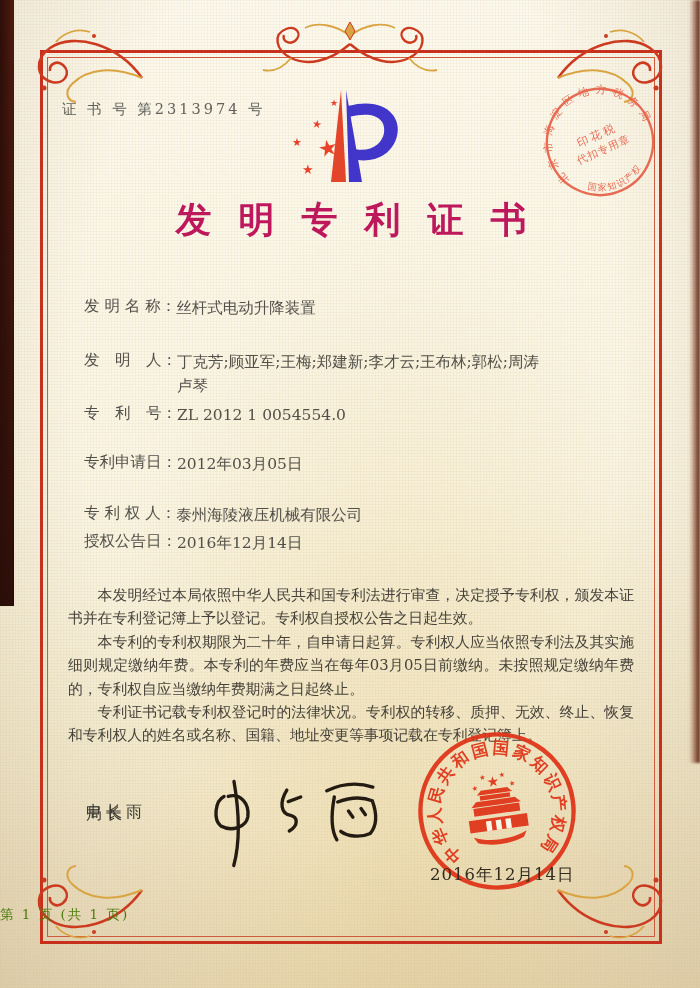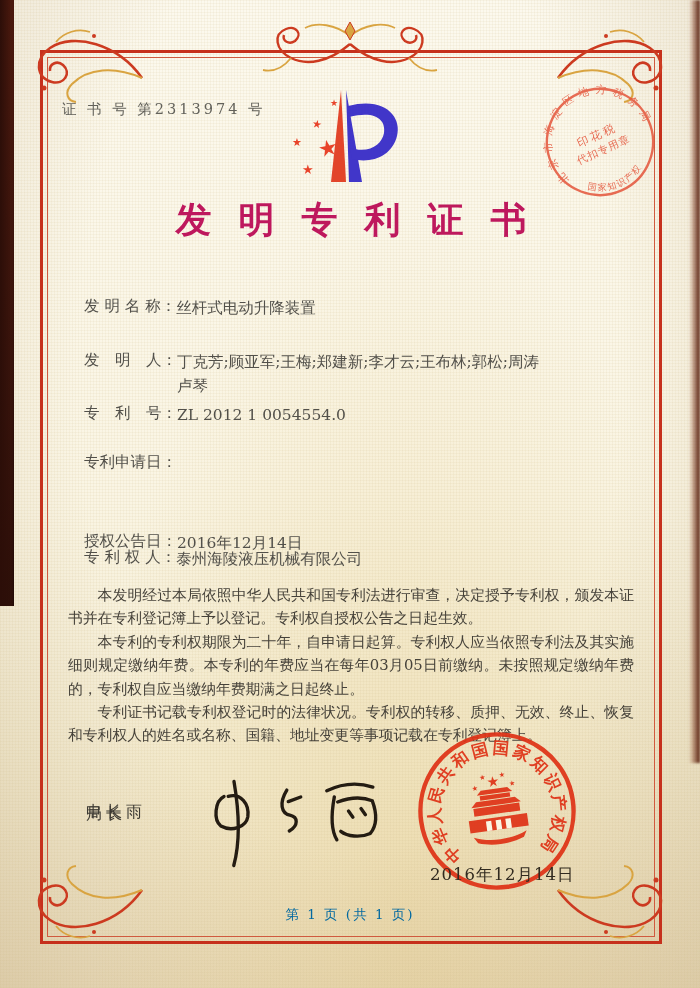--- a/index.html
+++ b/index.html
@@ -52,39 +52,39 @@
   .logo { position:absolute; left:288px; top:84px; width:124px; height:106px; }
   .title {
     position:absolute; left:40px; top:196px; width:622px;
     text-align:center; font-size:36px; font-weight:600;
     letter-spacing:27px; text-indent:27px; color:#be185d;
   }
   .field-row { position:absolute; left:84px; display:flex; font-size:15.5px; color:#52504a; }
   .field-label { white-space:pre; }
   .field-value { white-space:pre-line; max-width:450px; line-height:24px; }
   .r1 { top:296px; } .r2 { top:350px; } .r3 { top:403px; }
-  .r4 { top:452px; } .r5 { top:503px;margin-top:44px; } .r6 { top:531px; }
+  .r4 { top:452px; } .r5 { top:503px; } .r6 { top:531px; }
 
   .body-text {
     position:absolute; left:68px; top:583px; width:566px;
     font-size:14.8px; line-height:23.4px; color:#46423a; text-align:justify;
   }
   .body-text p { text-indent:2em; }
 
   .signer-title { position:absolute; left:86px; top:804px; font-size:16px; letter-spacing:4px; color:#3d3a33; }
   .signer-name  { position:absolute; left:86px; top:802px; font-size:16px; letter-spacing:4px; color:#3d3a33; }
   .signature-svg { position:absolute; left:185px; top:770px; width:210px; height:102px; transform:rotate(-2deg); }
 
   .seal-main { position:absolute; left:408px; top:722px; width:178px; height:178px; transform:rotate(-8deg); opacity:0.93; }
   .seal-date { position:absolute; left:430px; top:864px; font-size:16.5px; letter-spacing:1px; color:#312a1f; }
   .seal-tax  { position:absolute; left:536px; top:78px; width:128px; height:128px; transform:rotate(-24deg); opacity:0.85; }
 
   .footer {
-    position:absolute; left:0; top:906px; width:700px; text-align:center;
-    font-size:13.5px; letter-spacing:2px; color:#0369a1;
+    position:absolute; left:0; top:906px; width:700px; 
+    font-size:13.5px; letter-spacing:2px; color:#4d7c0f;
   }
   svg text { font-family:"DejaVu Serif","Liberation Serif",serif; }
 </style>
 </head>
 <body>
 
 <svg width="0" height="0" style="position:absolute" aria-hidden="true">
   <defs>
     <g id="flourish">
       <path d="M116,60 C92,26 48,14 24,30 C8,41 10,60 26,64 C38,67 46,55 37,47 C31,42 23,46 24,53" stroke="#cc3a20" stroke-width="2.6" fill="none"></path>
@@ -150,20 +150,21 @@
   <span class="field-label">发　明　人：</span>
   <span class="field-value">丁克芳;顾亚军;王梅;郑建新;李才云;王布林;郭松;周涛
 卢琴</span>
 </div>
 <div class="field-row r3">
   <span class="field-label">专　利　号：</span>
   <span class="field-value">ZL 2012 1 0054554.0</span>
 </div>
 <div class="field-row r4">
   <span class="field-label">专利申请日：</span>
+  <span class="field-value">2012年03月05日</span>
 </div>
 <div class="field-row r5">
   <span class="field-label">专 利 权 人：</span>
   <span class="field-value">泰州海陵液压机械有限公司</span>
 </div>
 <div class="field-row r6">
   <span class="field-label">授权公告日：</span>
   <span class="field-value">2016年12月14日</span>
 </div>
 

